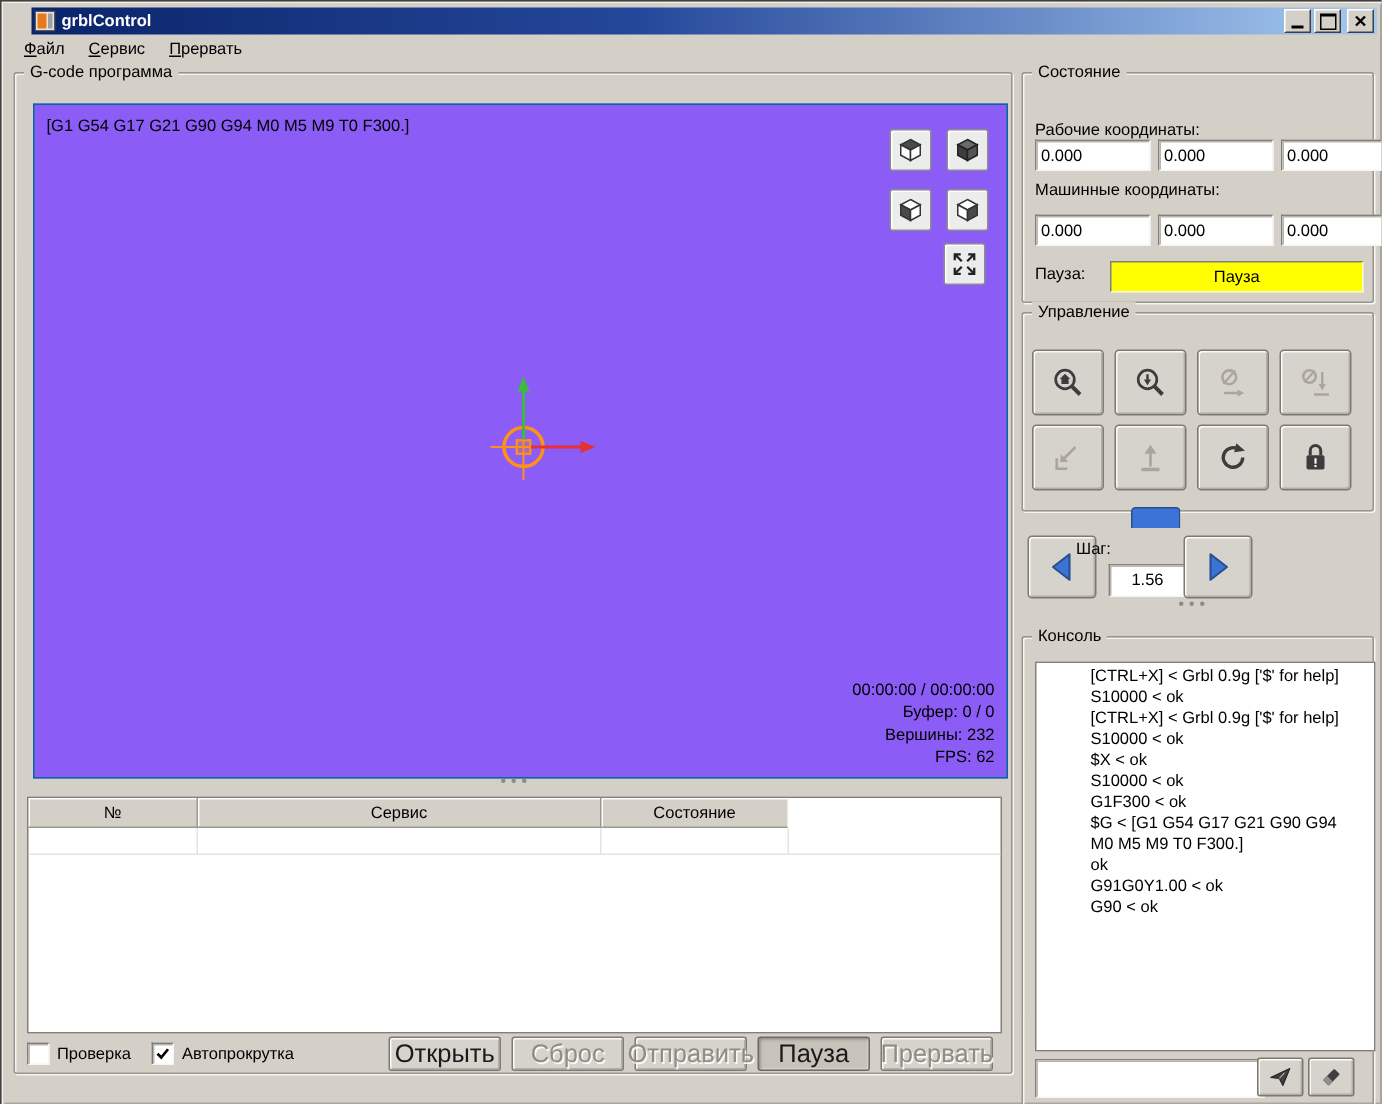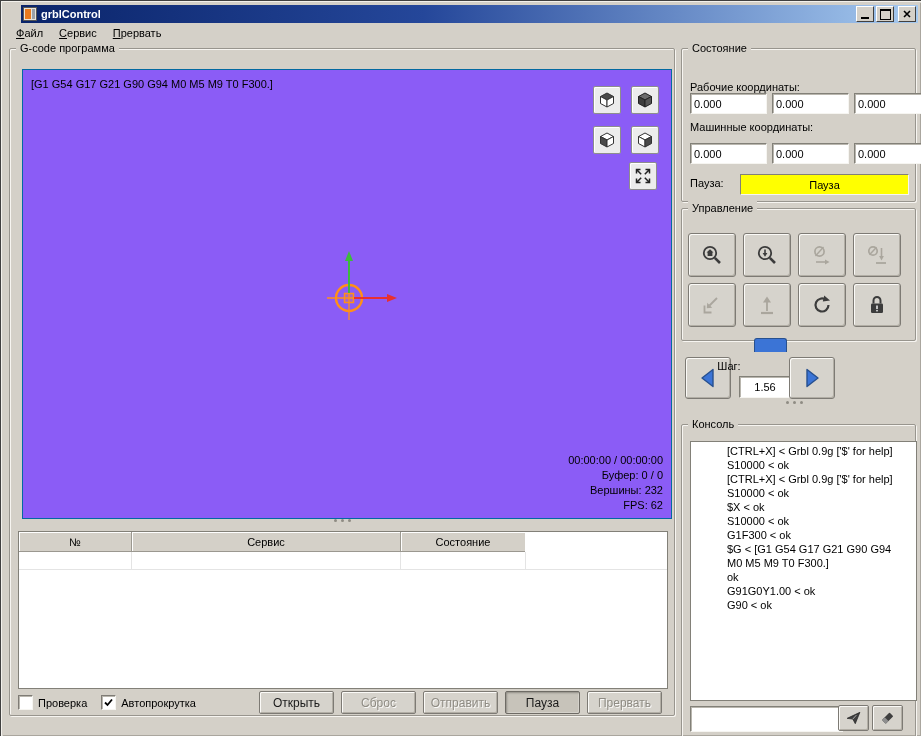--- a/index.html
+++ b/index.html
@@ -26,21 +26,21 @@
   .groupbox{position:absolute;border:1px solid #98958e;border-radius:2px;
             box-shadow:1px 1px 0 #f7f5f1, inset 1px 1px 0 #f7f5f1;}
   .legend{position:absolute;top:-8px;left:6px;background:#d4d0c8;padding:0 4px;line-height:14px;white-space:nowrap;}
   
   .field{background:#fff;border:1px solid;border-color:#828078 #f6f5f1 #f6f5f1 #828078;
          box-shadow:inset 1px 1px 0 #b9b6ae;padding:0 3px;font-family:"Liberation Sans",sans-serif;font-size:11px;}
   input.field{outline:none;}
   .btn{background:#d6d3cc;border:1px solid #7d7a74;border-radius:2px;color:#1a1a1a;
        box-shadow:inset 1px 1px 0 #fbfaf7, inset -1px -1px 0 #b2aea5;
        display:flex;align-items:center;justify-content:center;cursor:default;
-       font-family:"Liberation Sans",sans-serif;font-size:12px;}
+       font-family:"Liberation Sans",sans-serif;font-size:17px;}
   .btn.disabled{color:#8f8c84;text-shadow:1px 1px 0 rgba(255,255,255,.85);}
   .btn.pressed{background:#c7c3ba;box-shadow:inset 1px 1px 2px #908d86, inset -1px -1px 0 #d8d5ce;border-color:#6e6b65;}
   
   .gcode-group{left:8px;top:47px;width:664px;height:666px;}
   .viewport{position:absolute;left:12px;top:20px;width:648px;height:448px;background:#8b5cf6;border:1px solid #0369a1;}
   .parser-state{position:absolute;left:8px;top:8px;}
   .view-grid{position:absolute;top:16px;right:14px;display:grid;grid-template-columns:26px 26px;gap:12px;}
   .vbtn{width:26px;height:26px;background:#ececec;border:1px solid #8d8d8d;border-radius:2px;
         box-shadow:inset 1px 1px 0 #fff;display:flex;align-items:center;justify-content:center;}
   .fit-btn{position:absolute;top:92px;right:14px;}

